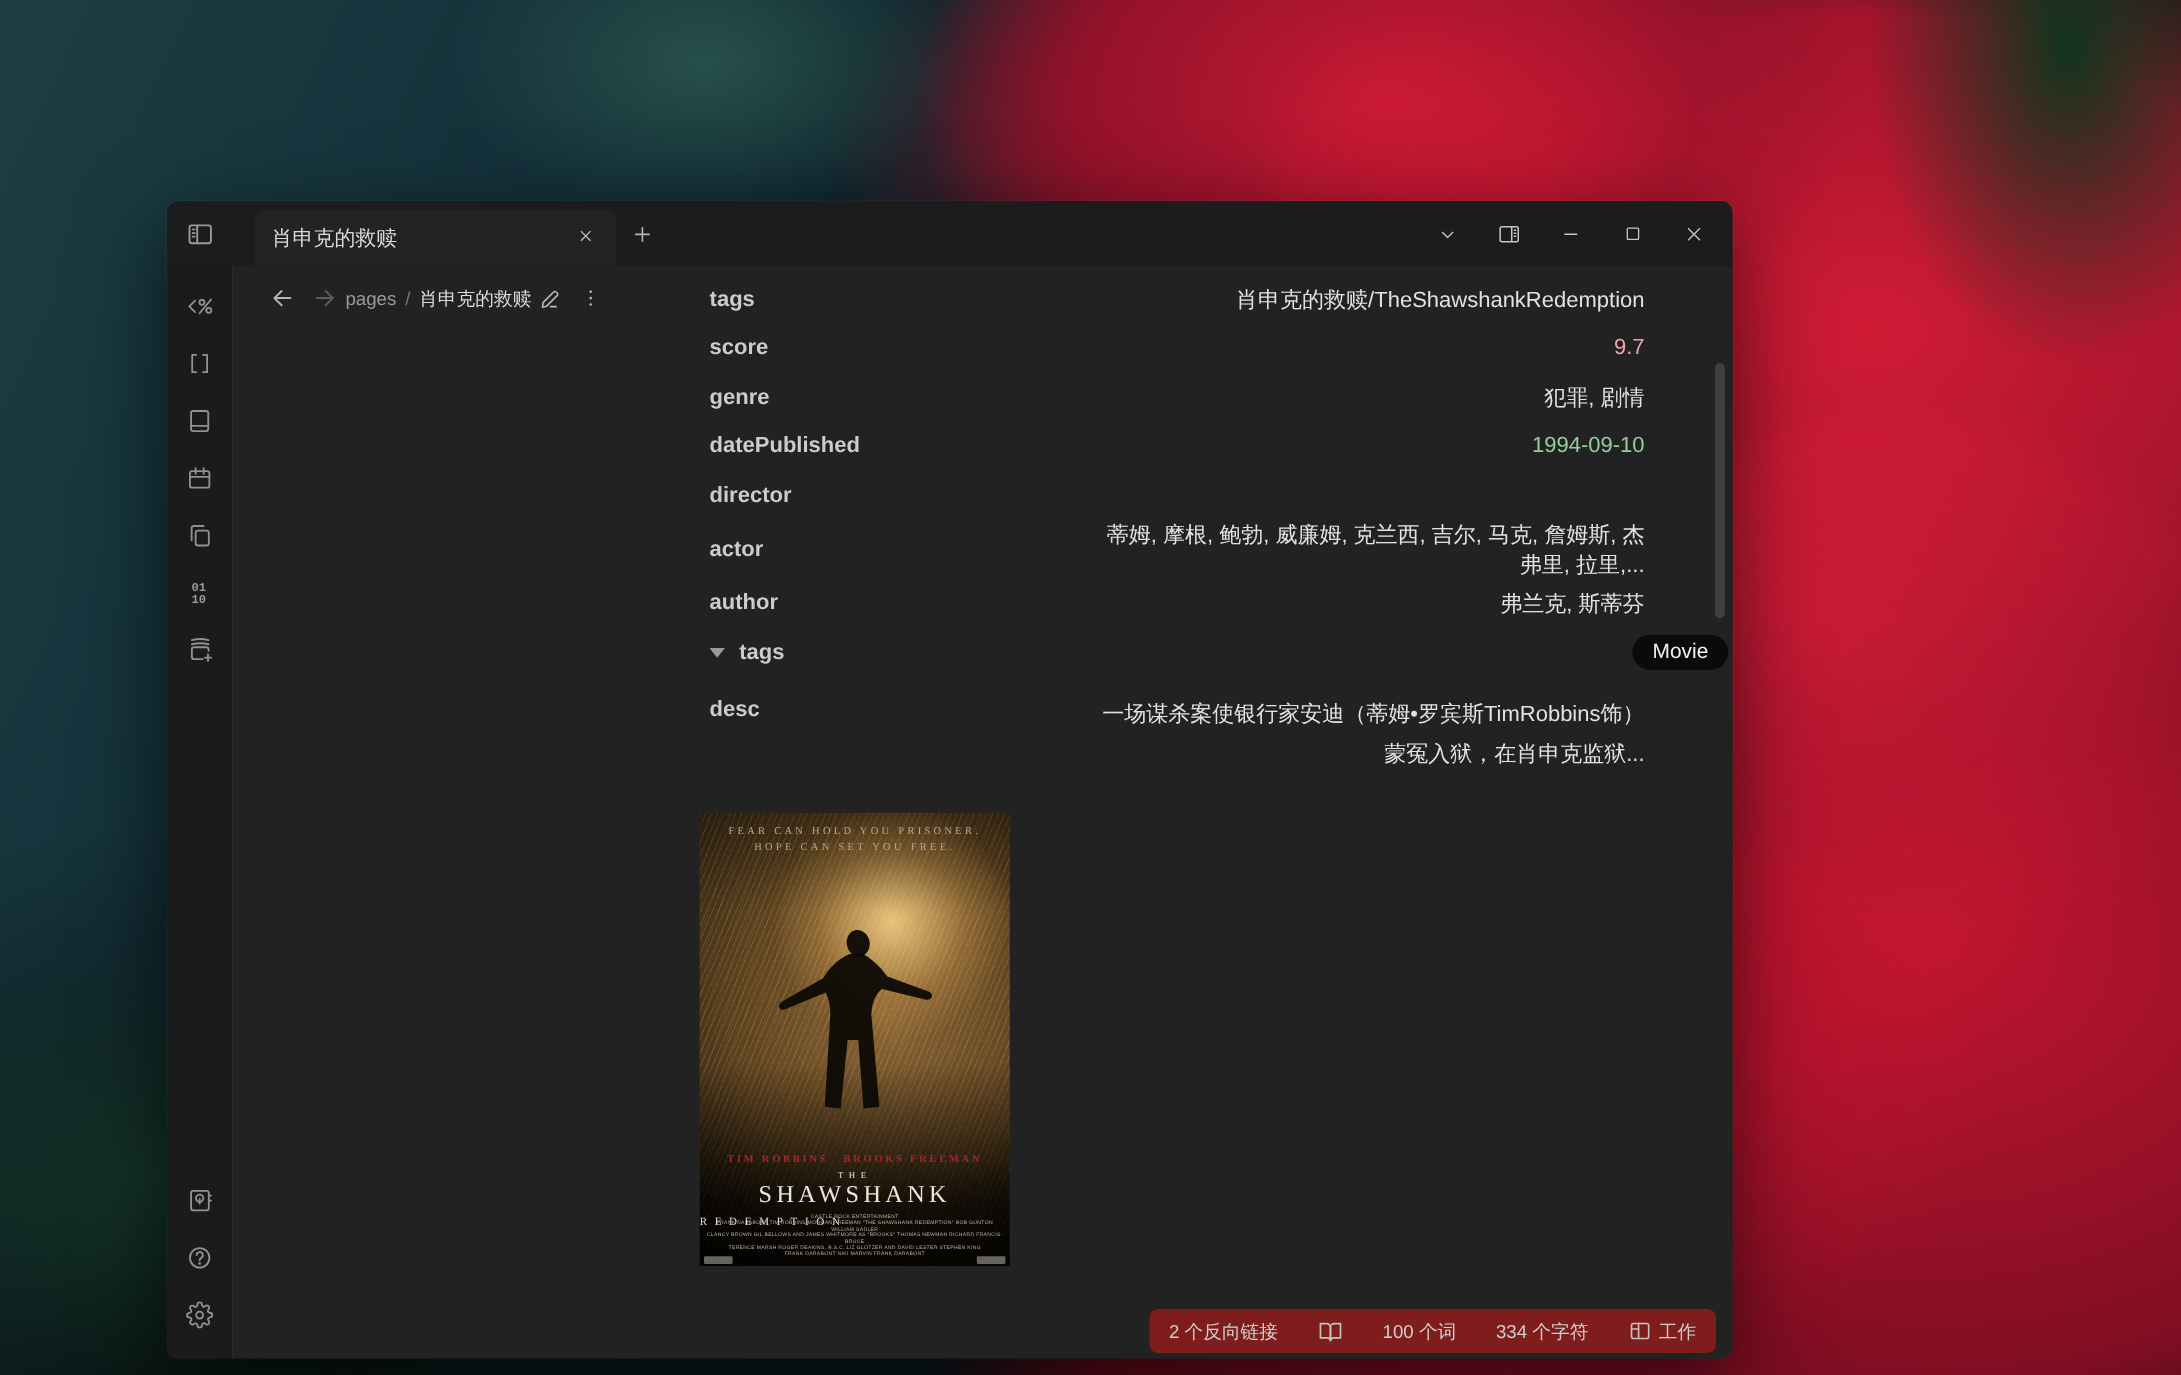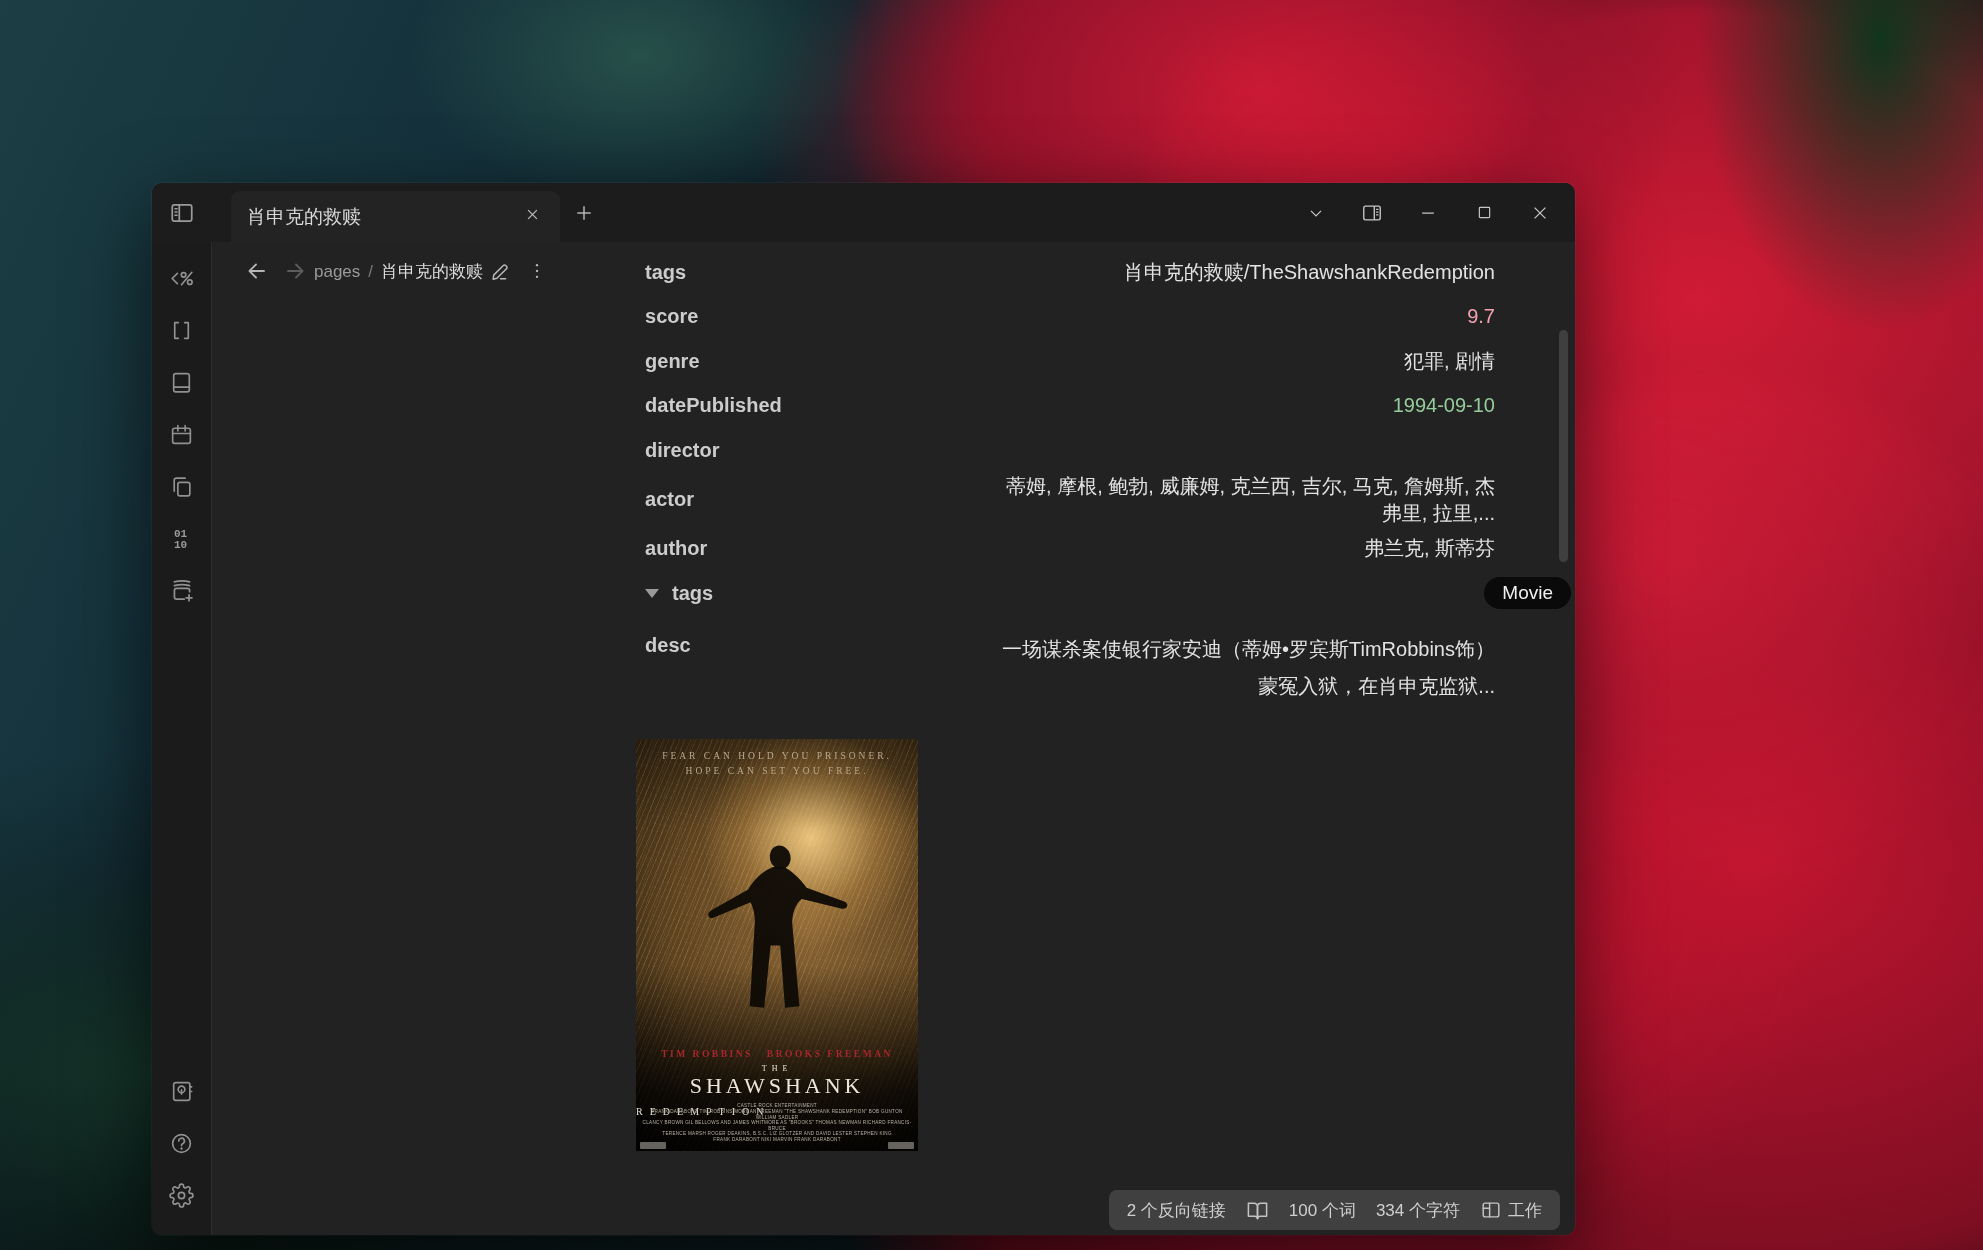--- a/index.html
+++ b/index.html
@@ -108,22 +108,22 @@
   .poster .t-main{position:absolute;bottom:52px;left:0;right:0;text-align:center;z-index:3;
     color:#ece7db;font-size:22px;letter-spacing:4px;}
   .poster .t-sub{position:absolute;bottom:34px;left:0;right:0;text-align:left;z-index:3;
     color:#e4dfd2;font-size:10px;letter-spacing:7px;}
   .poster .credits{position:absolute;bottom:8px;left:6px;right:6px;z-index:3;text-align:center;
     color:#b9b3a6;font-size:4.6px;line-height:5.6px;font-family:"Liberation Sans",sans-serif;letter-spacing:.3px;}
   .poster .logos{position:absolute;bottom:2px;left:4px;right:4px;z-index:3;display:flex;justify-content:space-between;}
   .poster .logo-chip{width:26px;height:7px;background:rgba(200,195,185,.5);border-radius:1px;}
 
   
-  .statusbar{position:absolute;right:15px;bottom:5px;height:40px;background:#404040;border-radius:8px;
-    display:flex;gap:20px;padding:0 18px;font-size:17px;color:#cfcfcf;z-index:5;}
+  .statusbar{position:absolute;right:15px;bottom:5px;height:40px;background:#7f1d1d;border-radius:8px;
+    display:flex;gap:36px;padding:0 18px;font-size:17px;color:#cfcfcf;z-index:5;}
   .statusbar svg{stroke:#c3c3c3;fill:none;stroke-width:1.6;stroke-linecap:round;stroke-linejoin:round;}
   .status-item{display:flex;align-items:center;gap:6px;cursor:pointer;white-space:nowrap;}
 
   
   .scroll-thumb{position:absolute;right:7px;top:88px;width:9px;height:232px;border-radius:5px;
     background:#3f3f3f;z-index:4;cursor:pointer;}
 </style>
 </head>
 <body>
 

